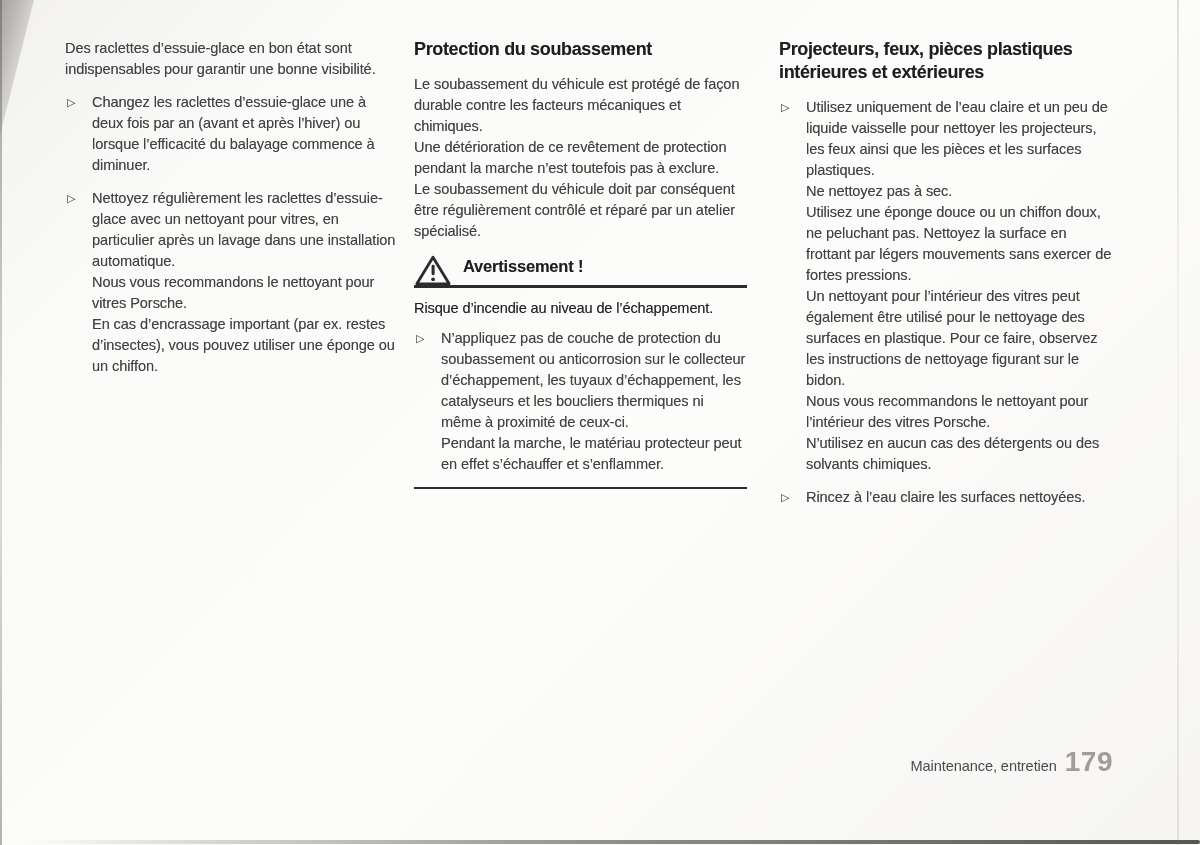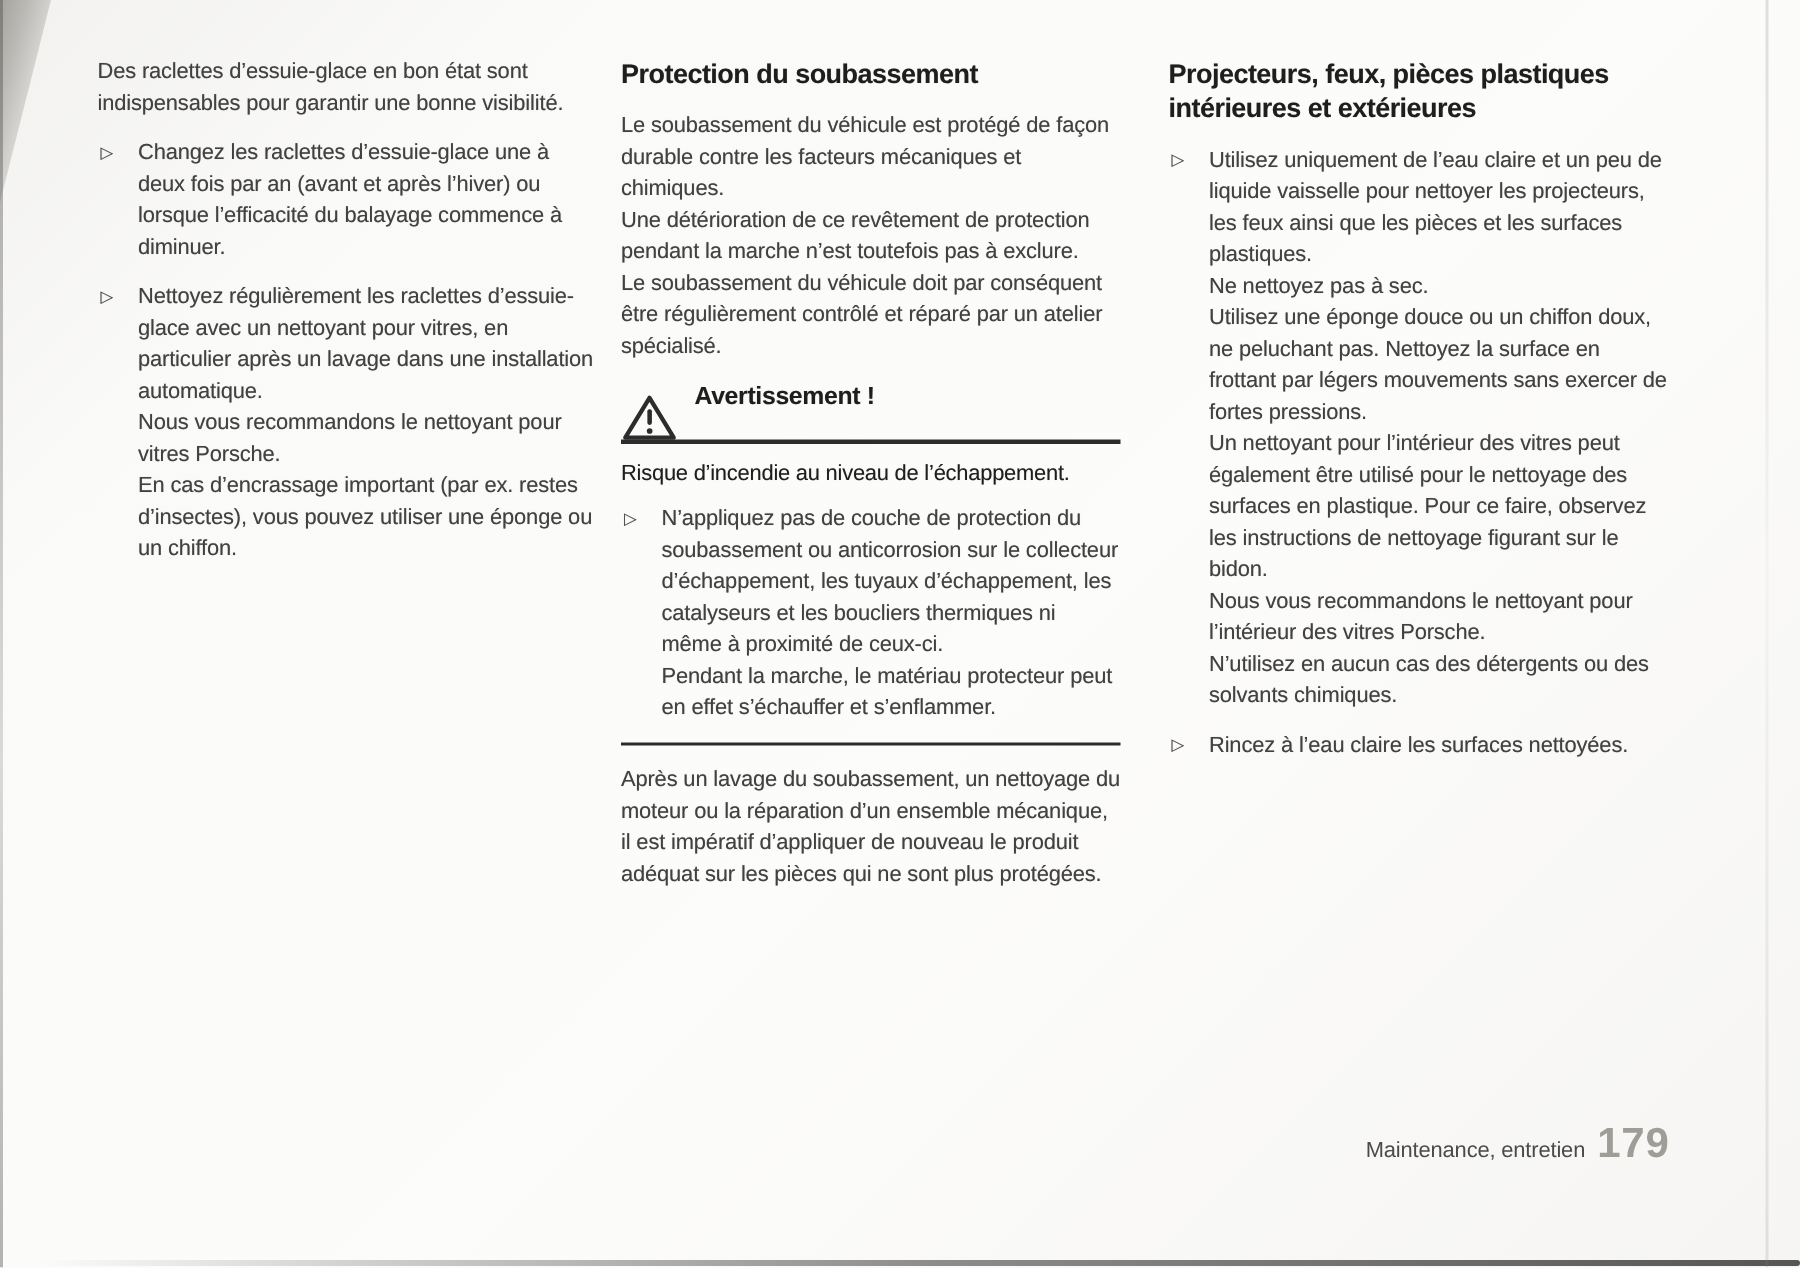--- a/index.html
+++ b/index.html
@@ -57,21 +57,21 @@
   .bullet .btext{flex:1;white-space:pre-line;}
   
   .warning{margin:12px 0 0 0;}
   .warn-head{
     display:flex;align-items:flex-end;gap:11px;
     border-bottom:3px solid #2c2c2c;
   }
   .warn-head svg{display:block;margin-bottom:-2px;}
   .warn-title{
     font-weight:bold;font-size:16.5px;color:#1e1e1e;
-    letter-spacing:-.2px;padding-bottom:18px;
+    letter-spacing:-.2px;padding-bottom:8px;
   }
   .risk{
     margin:10px 0 9px 0;font-weight:normal;color:#1e1e1e;
     white-space:pre-line;letter-spacing:-.15px;
   }
   .warn-rule{border-top:2.5px solid #2c2c2c;margin:10px 0 13px 0;}
   
   .footer{
     position:absolute;top:746px;right:87px;
     display:flex;align-items:baseline;gap:8px;
@@ -122,21 +122,20 @@
       </div>
       <p class="risk">Risque d’incendie au niveau de l’échappement.</p>
       <div class="bullet">
         <span class="marker">▷</span>
         <div class="btext">N’appliquez pas de couche de protection du soubassement ou anticorrosion sur le collecteur d’échappement, les tuyaux d’échappement, les catalyseurs et les boucliers thermiques ni même à proximité de ceux-ci.
 Pendant la marche, le matériau protecteur peut en effet s’échauffer et s’enflammer.</div>
       </div>
       <div class="warn-rule"></div>
     </div>
 
-    <p class="body">Après un lavage du soubassement, un nettoyage du moteur ou la réparation d’un ensemble mécanique, il est impératif d’appliquer de nouveau le produit adéquat sur les pièces qui ne sont plus protégées.</p>
   </div>
 
   <div class="col col3">
     <h2>Projecteurs, feux, pièces plastiques intérieures et extérieures</h2>
     <div class="bullet">
       <span class="marker">▷</span>
       <div class="btext">Utilisez uniquement de l’eau claire et un peu de liquide vaisselle pour nettoyer les projecteurs, les feux ainsi que les pièces et les surfaces plastiques.
 Ne nettoyez pas à sec.
 Utilisez une éponge douce ou un chiffon doux, ne peluchant pas. Nettoyez la surface en frottant par légers mouvements sans exercer de fortes pressions.
 Un nettoyant pour l’intérieur des vitres peut également être utilisé pour le nettoyage des surfaces en plastique. Pour ce faire, observez les instructions de nettoyage figurant sur le bidon.

